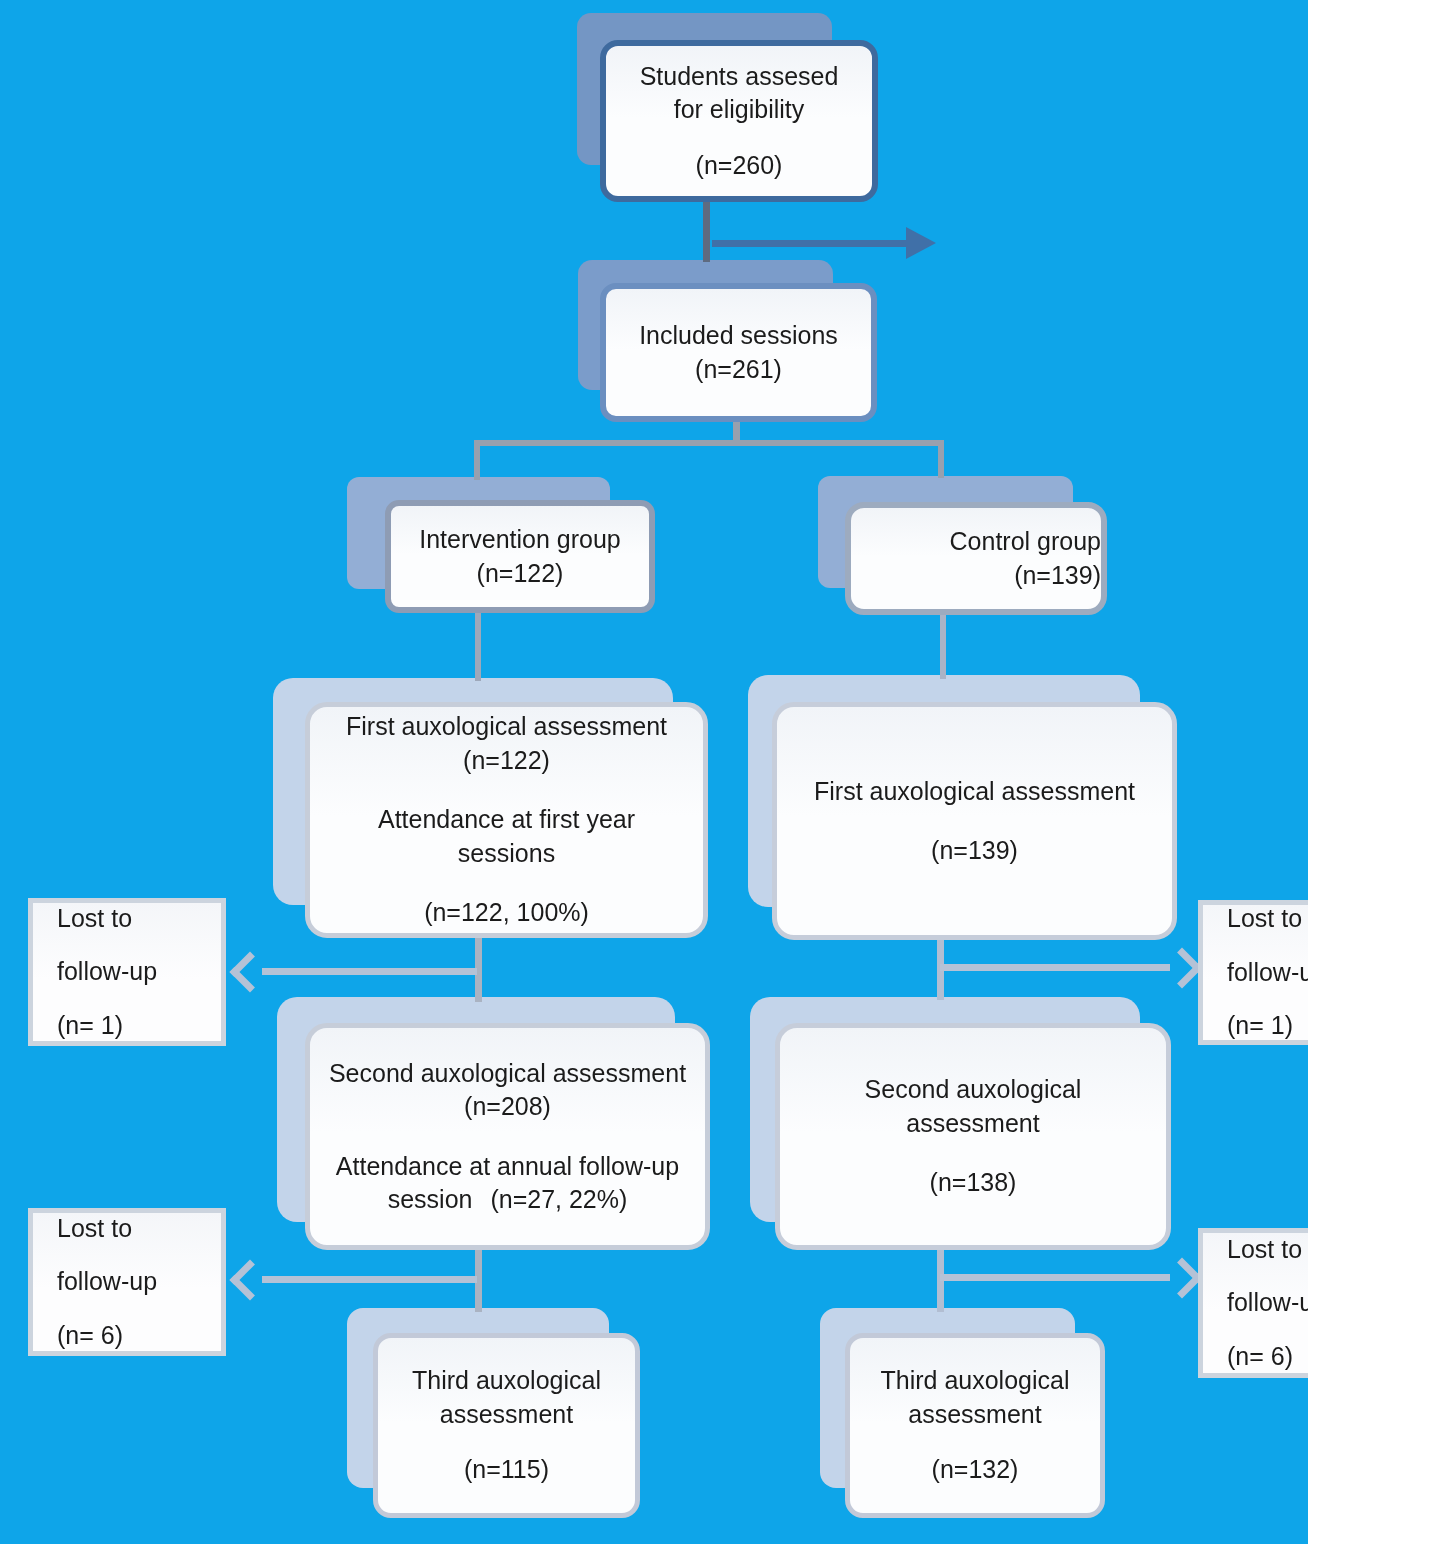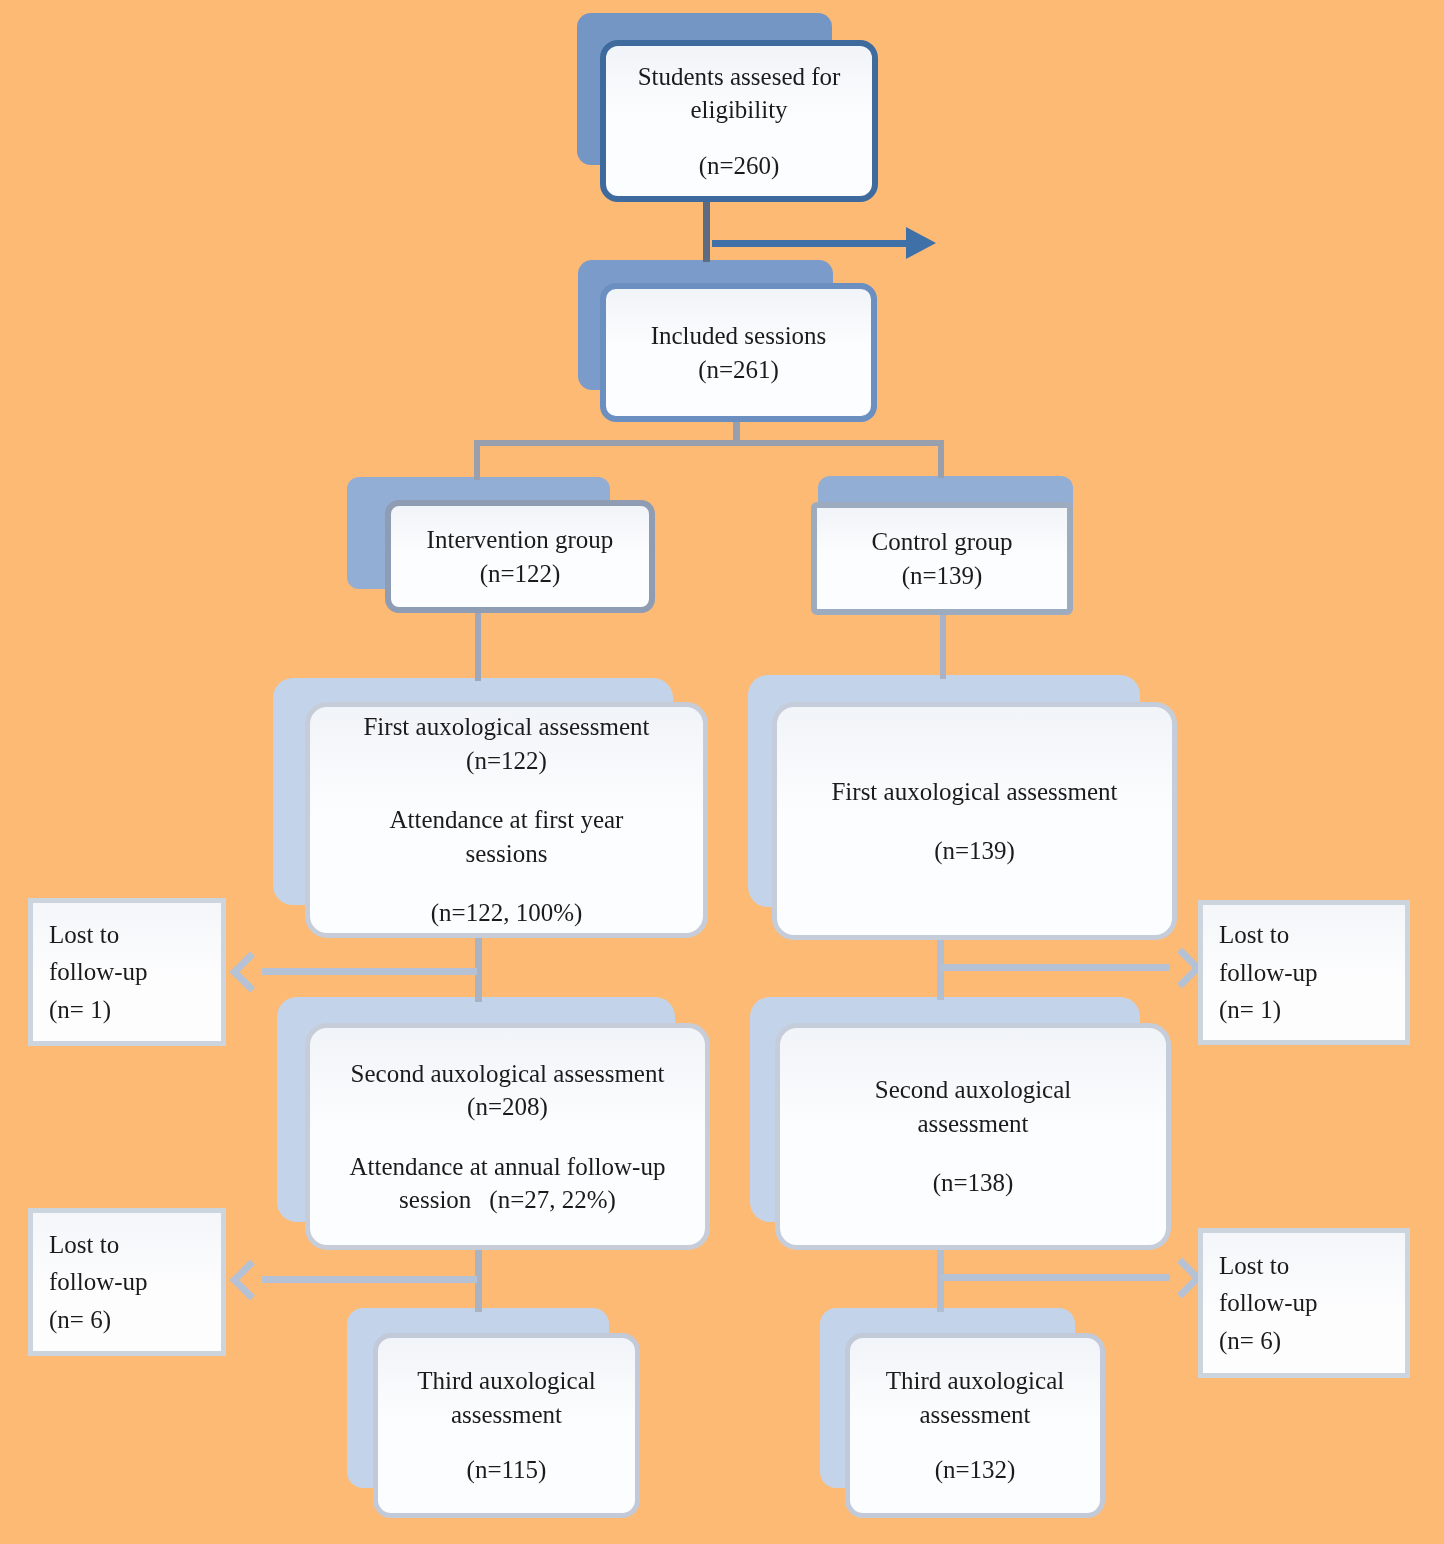--- a/index.html
+++ b/index.html
@@ -1,19 +1,19 @@
 <!DOCTYPE html>
 <html><head>
 <meta charset="utf-8">
 <style>
   html,body { margin:0; padding:0; background:#ffffff; }
   #stage {
-    position:relative; width:1444px; height:1544px;
-    background:#fdba74; overflow:hidden;
-    font-family:Liberation Serif, serif;
+    position:relative; width:1308px; height:1544px;
+    background:#0ea5e9; overflow:hidden;
+    font-family:Liberation Sans, sans-serif;
     color:#1b1b1b;
   }
   
   .shadow { position:absolute; z-index:1; }
   .sh-dark   { background:#7496c4; border-radius:14px; }
   .sh-med    { background:#93aed5; border-radius:12px; }
   .sh-light  { background:#c3d4ea; border-radius:20px; }
   
   .box {
     position:absolute; z-index:3; box-sizing:border-box;
@@ -30,21 +30,21 @@
   .mw260 { max-width:262px; }
   .mw300 { max-width:300px; }
   .mw310 { max-width:310px; }
   .mw380 { max-width:382px; }
   .inline-gap { margin-left:18px;margin-top:18px; }
 
   #n-students { left:600px; top:40px;  width:278px; height:162px; border:6px solid #3e6a9e; border-radius:18px; }
   #n-declined { left:948px; top:197px; width:292px; height:103px; border:6px solid #4a79b0; border-radius:3px; }
   #n-included { left:600px; top:283px; width:277px; height:139px; border:6px solid #6b8fc0; border-radius:16px; }
   #n-intervention { left:385px; top:500px; width:270px; height:113px; border:6px solid #8e9cb4; border-radius:14px; }
-  #n-control      { left:811px; top:502px; width:262px; height:113px; border:6px solid #9dabbf; border-radius:6px; }
+  #n-control      { left:845px; top:502px; width:262px; height:113px; border:6px solid #9dabbf; border-radius:19px;align-items:flex-end; }
   #n-first-l  { left:305px; top:702px;  width:403px; height:236px; border:5px solid #c6cdd9; border-radius:22px; }
   #n-first-r  { left:772px; top:702px;  width:405px; height:238px; border:5px solid #c6cdda; border-radius:22px; }
   #n-second-l { left:305px; top:1023px; width:405px; height:227px; border:5px solid #c6cdd9; border-radius:22px; }
   #n-second-r { left:775px; top:1023px; width:396px; height:227px; border:5px solid #c6cdda; border-radius:22px; }
   #n-third-l  { left:373px; top:1333px; width:267px; height:185px; border:5px solid #c2c9d8; border-radius:18px; }
   #n-third-r  { left:845px; top:1333px; width:260px; height:185px; border:5px solid #c2c9d8; border-radius:18px; }
 
   #sh-students { left:577px; top:13px;  width:255px; height:152px; }
   #sh-included { left:578px; top:260px; width:255px; height:130px; background:#7b9cca; }
   #sh-intervention { left:347px; top:477px; width:263px; height:112px; }
@@ -56,21 +56,21 @@
   #sh-third-l  { left:347px; top:1308px; width:262px; height:180px; border-radius:16px; }
   #sh-third-r  { left:820px; top:1308px; width:255px; height:180px; border-radius:16px; }
 
   
   .lost {
     position:absolute; z-index:3; box-sizing:border-box;
     border:5px solid #ccd4de; background:linear-gradient(180deg,#f4f6f9, #fdfdfe 55%);
     display:flex; flex-direction:column; justify-content:center;
     align-items:flex-start; text-align:left; padding-left:16px;
   }
-  .lost p { margin:0; font-size:25px; line-height:1.5; }
+  .lost p { margin:8px; font-size:25px; line-height:1.5; }
   #n-lost-l1 { left:28px;   top:898px;  width:198px; height:148px; }
   #n-lost-l2 { left:28px;   top:1208px; width:198px; height:148px; }
   #n-lost-r1 { left:1198px; top:900px;  width:212px; height:145px; }
   #n-lost-r2 { left:1198px; top:1228px; width:212px; height:150px; }
 
   
   .vline, .hline { position:absolute; z-index:2; }
   #c-top-v    { left:703px; top:200px; width:7px; height:62px; background:#5e6b80; }
   #c-split-v1 { left:733px; top:420px; width:7px; height:25px; background:#98a0ae; }
   #c-split-h  { left:474px; top:440px; width:470px; height:6px; background:#98a0ae; border-radius:3px; }

